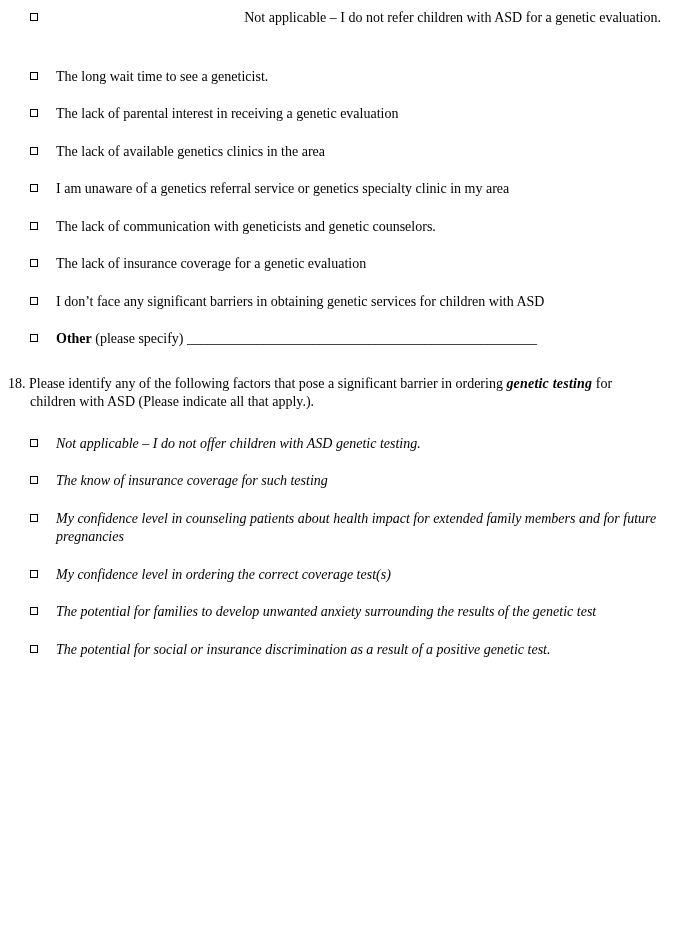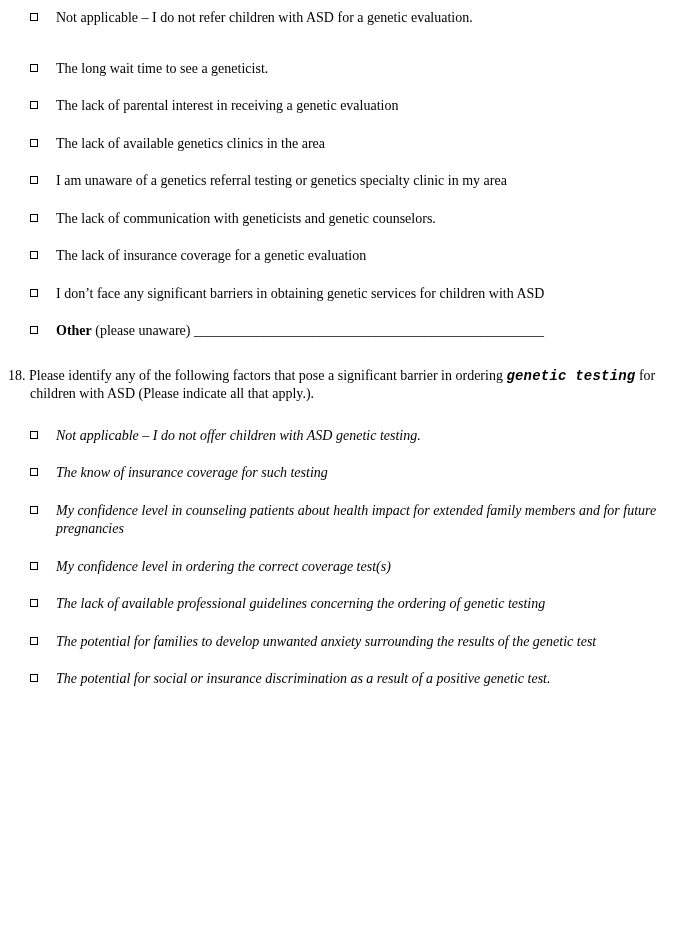--- a/index.html
+++ b/index.html
@@ -23,21 +23,22 @@
     list-style: none;
     padding-left: 30px;
     padding-right: 24px;
   }
   li.opt {
     display: flex;
     align-items: flex-start;
     margin-bottom: 19px;
   }
   li.opt.gap-after {
-    margin-bottom: 32px;
+    margin-bottom: 40px;
+    text-align: right;
   }
   li.opt:last-child {
     margin-bottom: 0;
   }
   .cb {
     display: inline-block;
     width: 8px;
     height: 8px;
     border: 1.5px solid #000000;
     margin-top: 4px;
@@ -54,21 +55,20 @@
   .question {
     margin: 26px 24px 23px 8px;
     padding-left: 22px;
     text-indent: -22px;
   }
   .question .qnum {
     display: inline;
   }
   .question b i, .question i b {
     letter-spacing: 0.2px;
-    font-family: Liberation Mono, monospace;
   }
   .sec-gap-top {
     margin-top: 0;
     font-style: italic;
   }
 </style>
 </head>
 <body>
 
 <div class="page">
@@ -85,37 +85,37 @@
     <li class="opt">
       <span class="cb"></span>
       <span class="lbl">The lack of parental interest in receiving a genetic evaluation</span>
     </li>
     <li class="opt">
       <span class="cb"></span>
       <span class="lbl">The lack of available genetics clinics in the area</span>
     </li>
     <li class="opt">
       <span class="cb"></span>
-      <span class="lbl">I am unaware of a genetics referral testing or genetics specialty clinic in my area</span>
+      <span class="lbl">I am unaware of a genetics referral service or genetics specialty clinic in my area</span>
     </li>
     <li class="opt">
       <span class="cb"></span>
       <span class="lbl">The lack of communication with geneticists and genetic counselors.</span>
     </li>
     <li class="opt">
       <span class="cb"></span>
       <span class="lbl">The lack of insurance coverage for a genetic evaluation</span>
     </li>
     <li class="opt">
       <span class="cb"></span>
       <span class="lbl">I don’t face any significant barriers in obtaining genetic services for children with ASD</span>
     </li>
     <li class="opt">
       <span class="cb"></span>
-      <span class="lbl"><b>Other</b><span> (please unaware)</span>
+      <span class="lbl"><b>Other</b><span> (please specify)</span>
         <span class="blank">__________________________________________________</span>
       </span>
     </li>
   </ul>
 
   <div class="question">
     <span class="qnum">18.</span>
     <span>Please identify any of the following factors that pose a significant barrier in ordering</span>
     <b><i>genetic testing</i></b>
     <span>for children with ASD (Please indicate all that apply.).</span>
@@ -133,24 +133,20 @@
     <li class="opt">
       <span class="cb"></span>
       <span class="lbl">My confidence level in counseling patients about health impact for extended family members and for future pregnancies</span>
     </li>
     <li class="opt">
       <span class="cb"></span>
       <span class="lbl">My confidence level in ordering the correct coverage test(s)</span>
     </li>
     <li class="opt">
       <span class="cb"></span>
-      <span class="lbl">The lack of available professional guidelines concerning the ordering of genetic testing</span>
-    </li>
-    <li class="opt">
-      <span class="cb"></span>
       <span class="lbl">The potential for families to develop unwanted anxiety surrounding the results of the genetic test</span>
     </li>
     <li class="opt">
       <span class="cb"></span>
       <span class="lbl">The potential for social or insurance discrimination as a result of a positive genetic test.</span>
     </li>
   </ul>
 
 </div>
 

